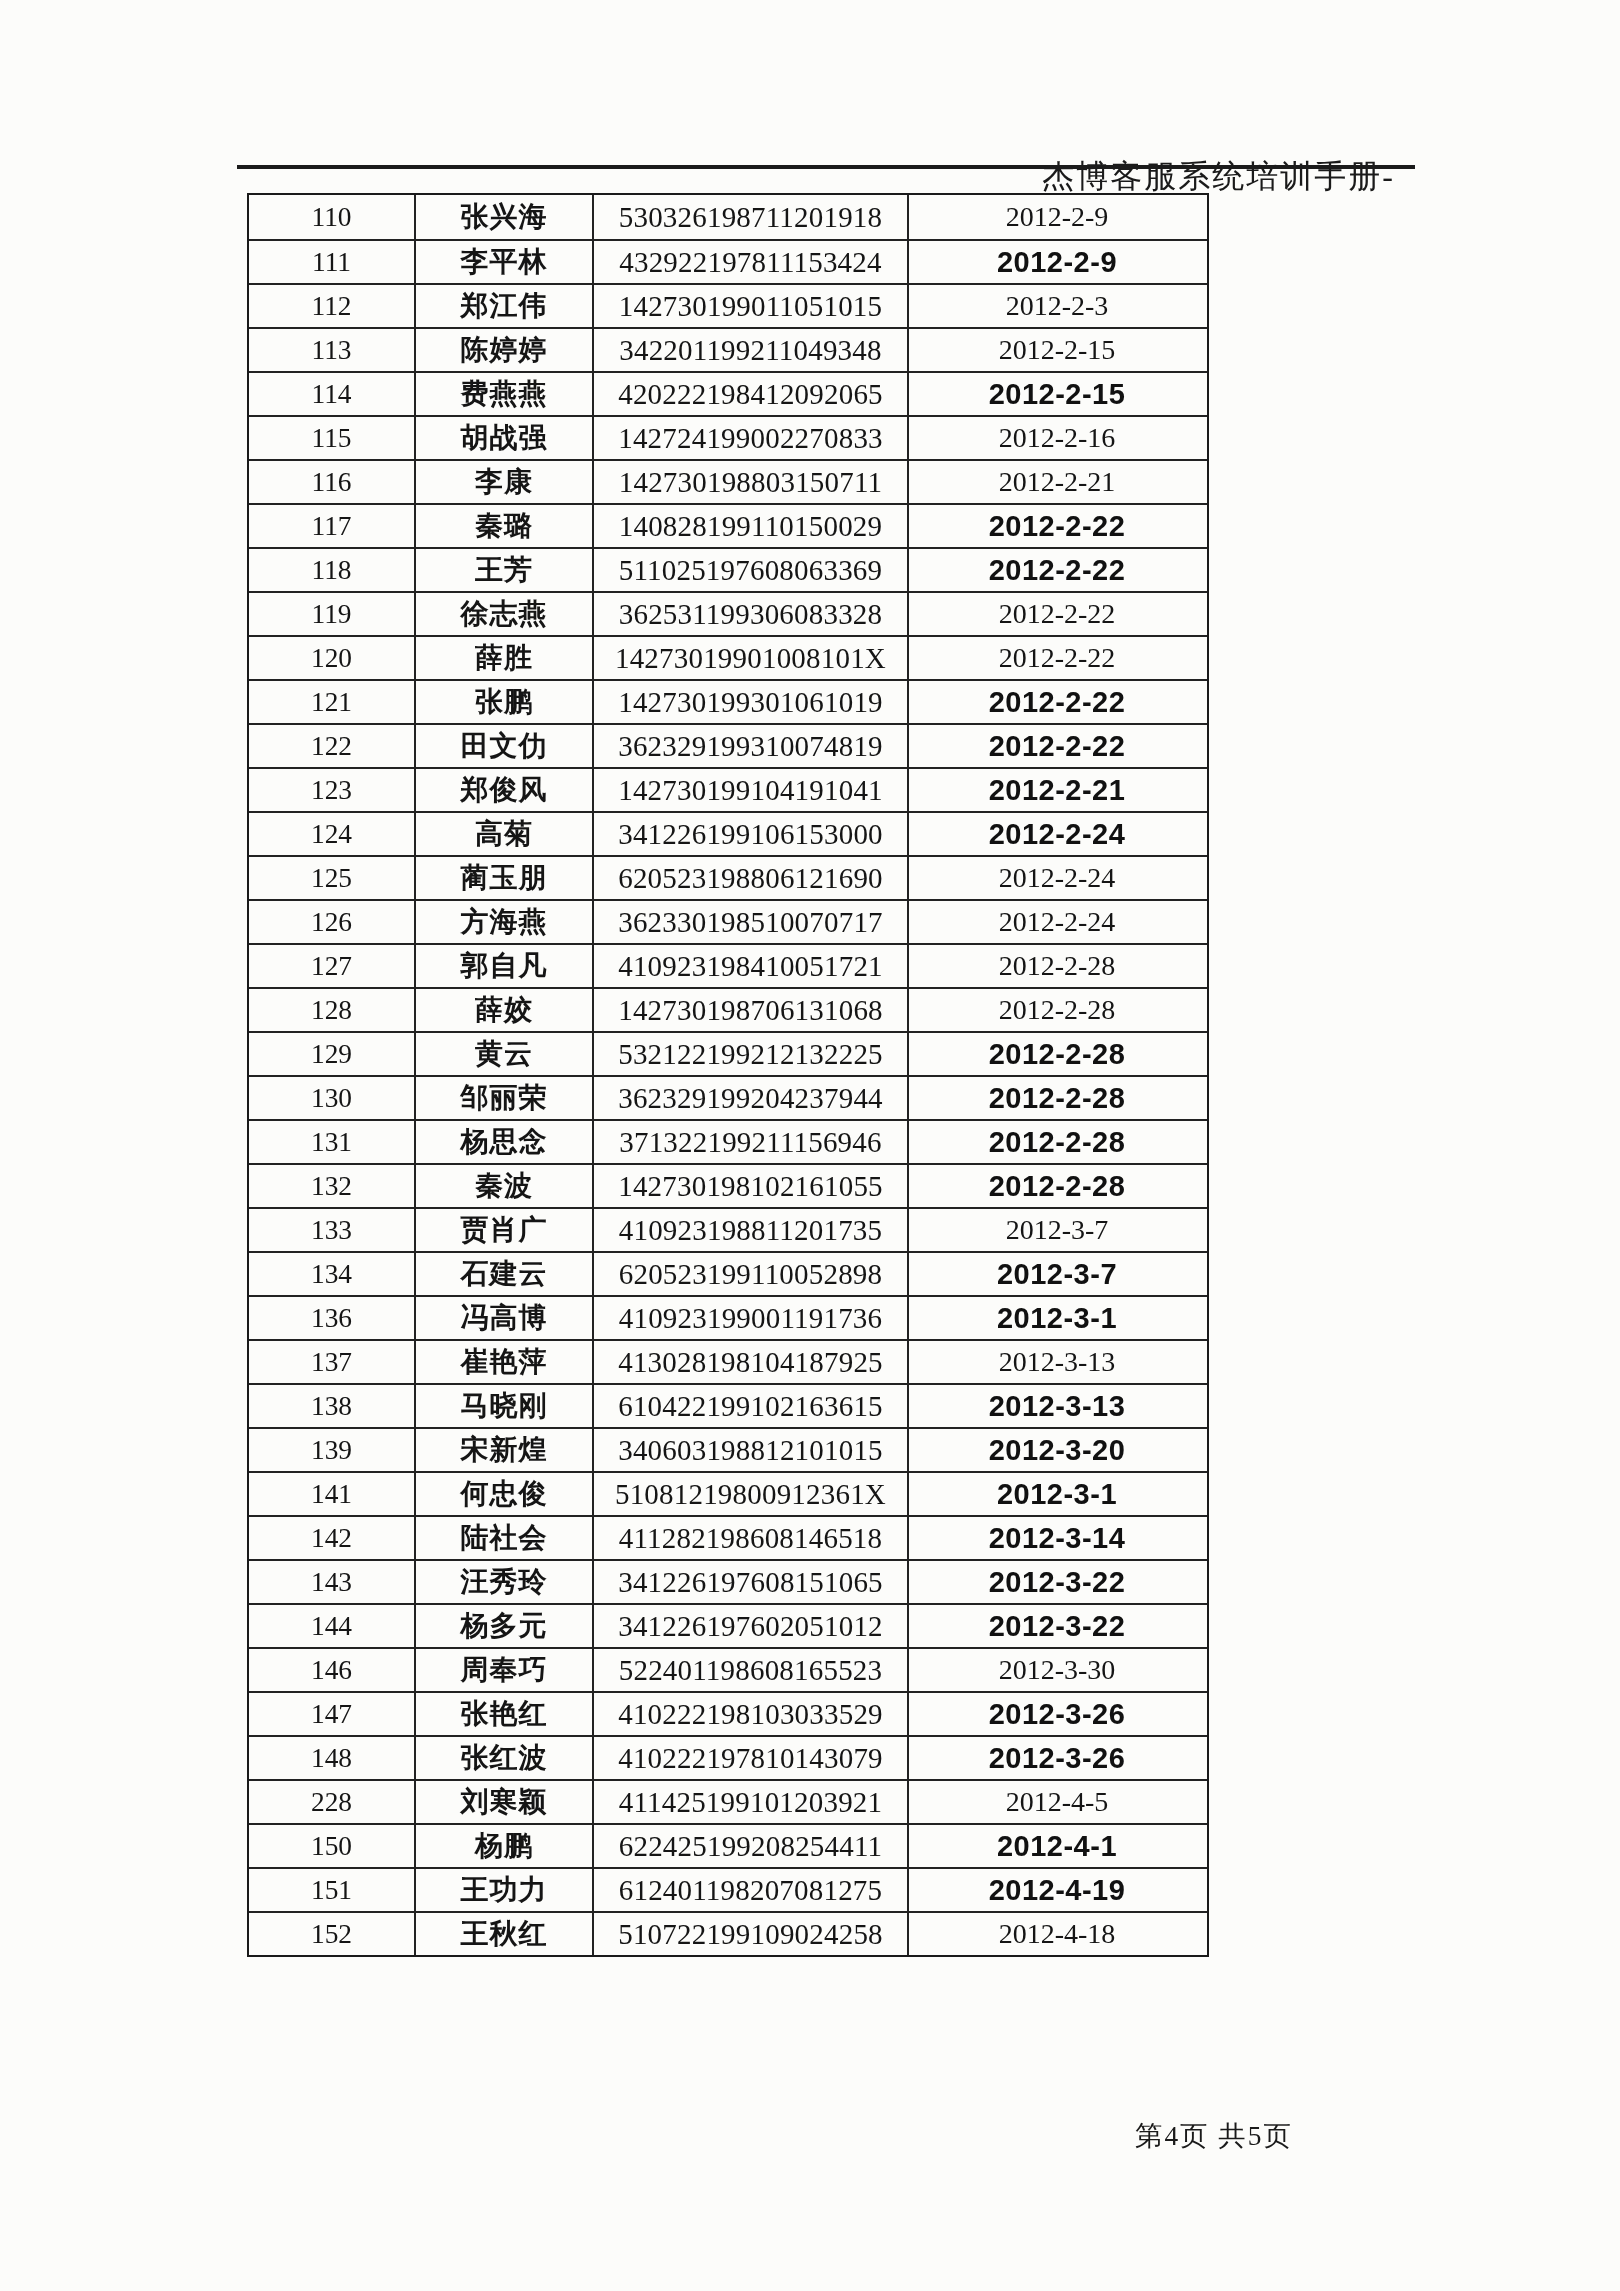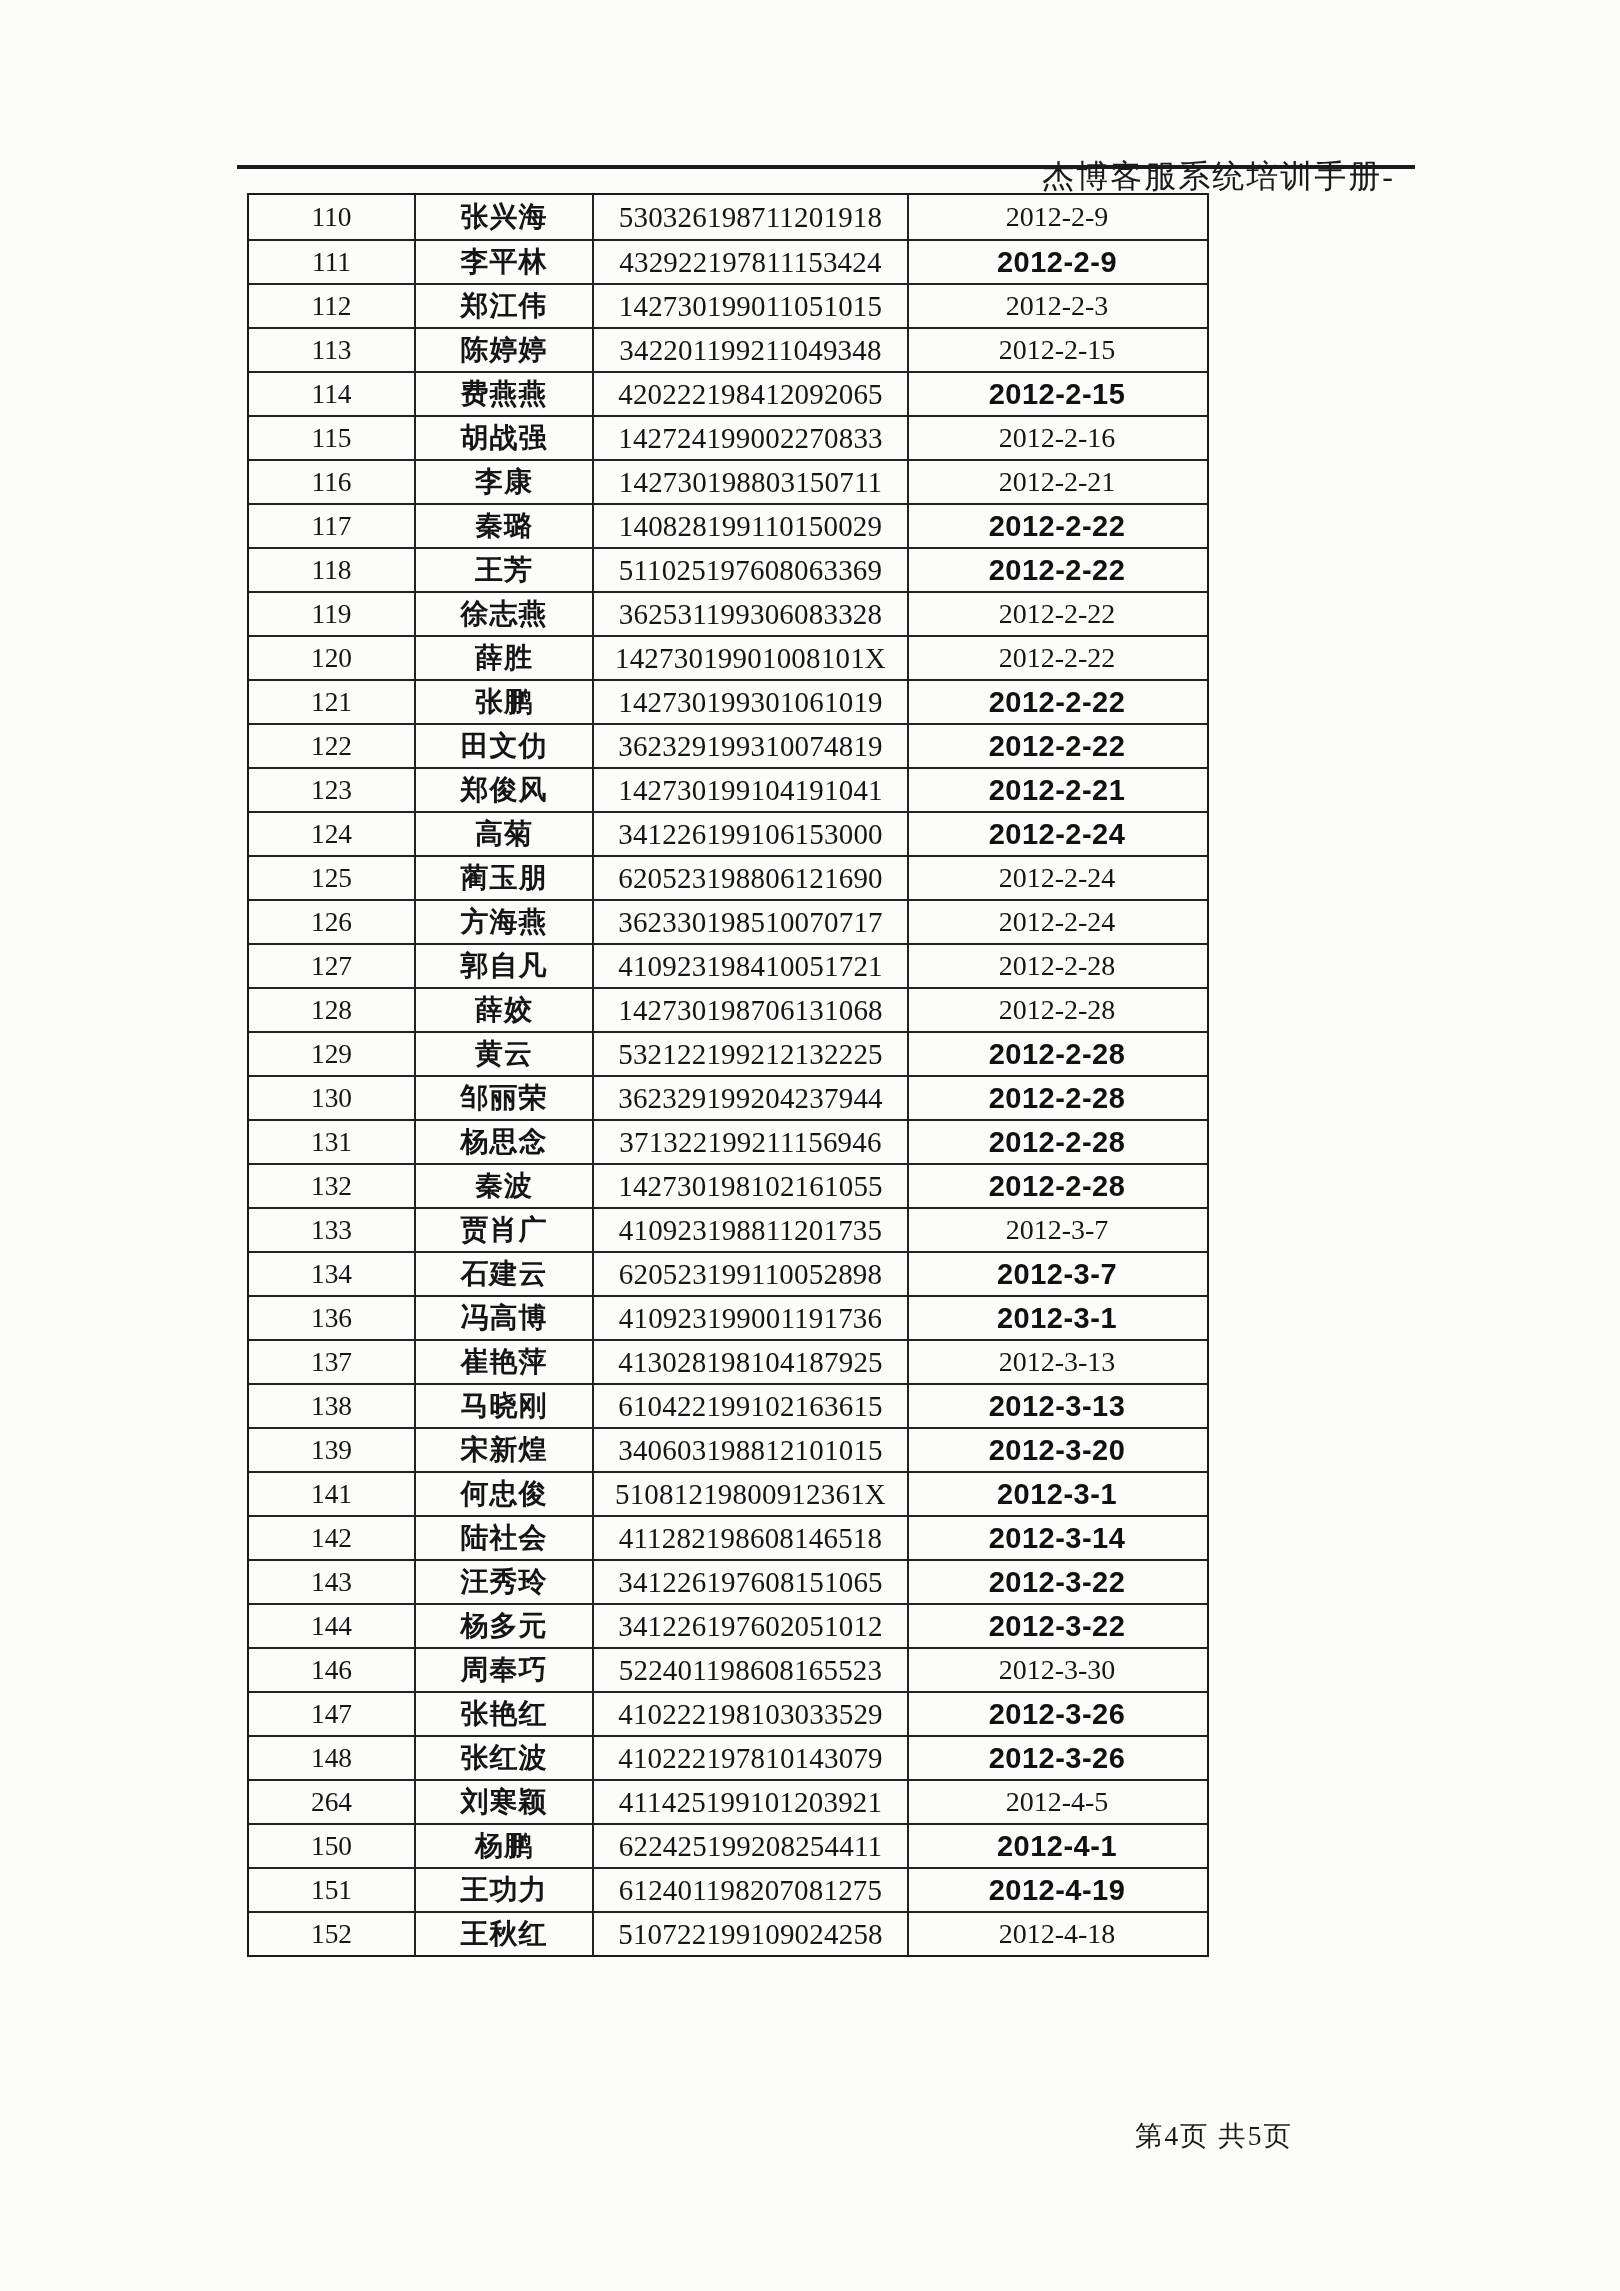--- a/index.html
+++ b/index.html
@@ -287,21 +287,21 @@
         <div class="cell c-id">410222198103033529</div>
         <div class="cell c-date bold">2012-3-26</div>
       </div>
       <div class="trow">
         <div class="cell c-no">148</div>
         <div class="cell c-name">张红波</div>
         <div class="cell c-id">410222197810143079</div>
         <div class="cell c-date bold">2012-3-26</div>
       </div>
       <div class="trow">
-        <div class="cell c-no">264</div>
+        <div class="cell c-no">228</div>
         <div class="cell c-name">刘寒颖</div>
         <div class="cell c-id">411425199101203921</div>
         <div class="cell c-date">2012-4-5</div>
       </div>
       <div class="trow">
         <div class="cell c-no">150</div>
         <div class="cell c-name">杨鹏</div>
         <div class="cell c-id">622425199208254411</div>
         <div class="cell c-date bold">2012-4-1</div>
       </div>

